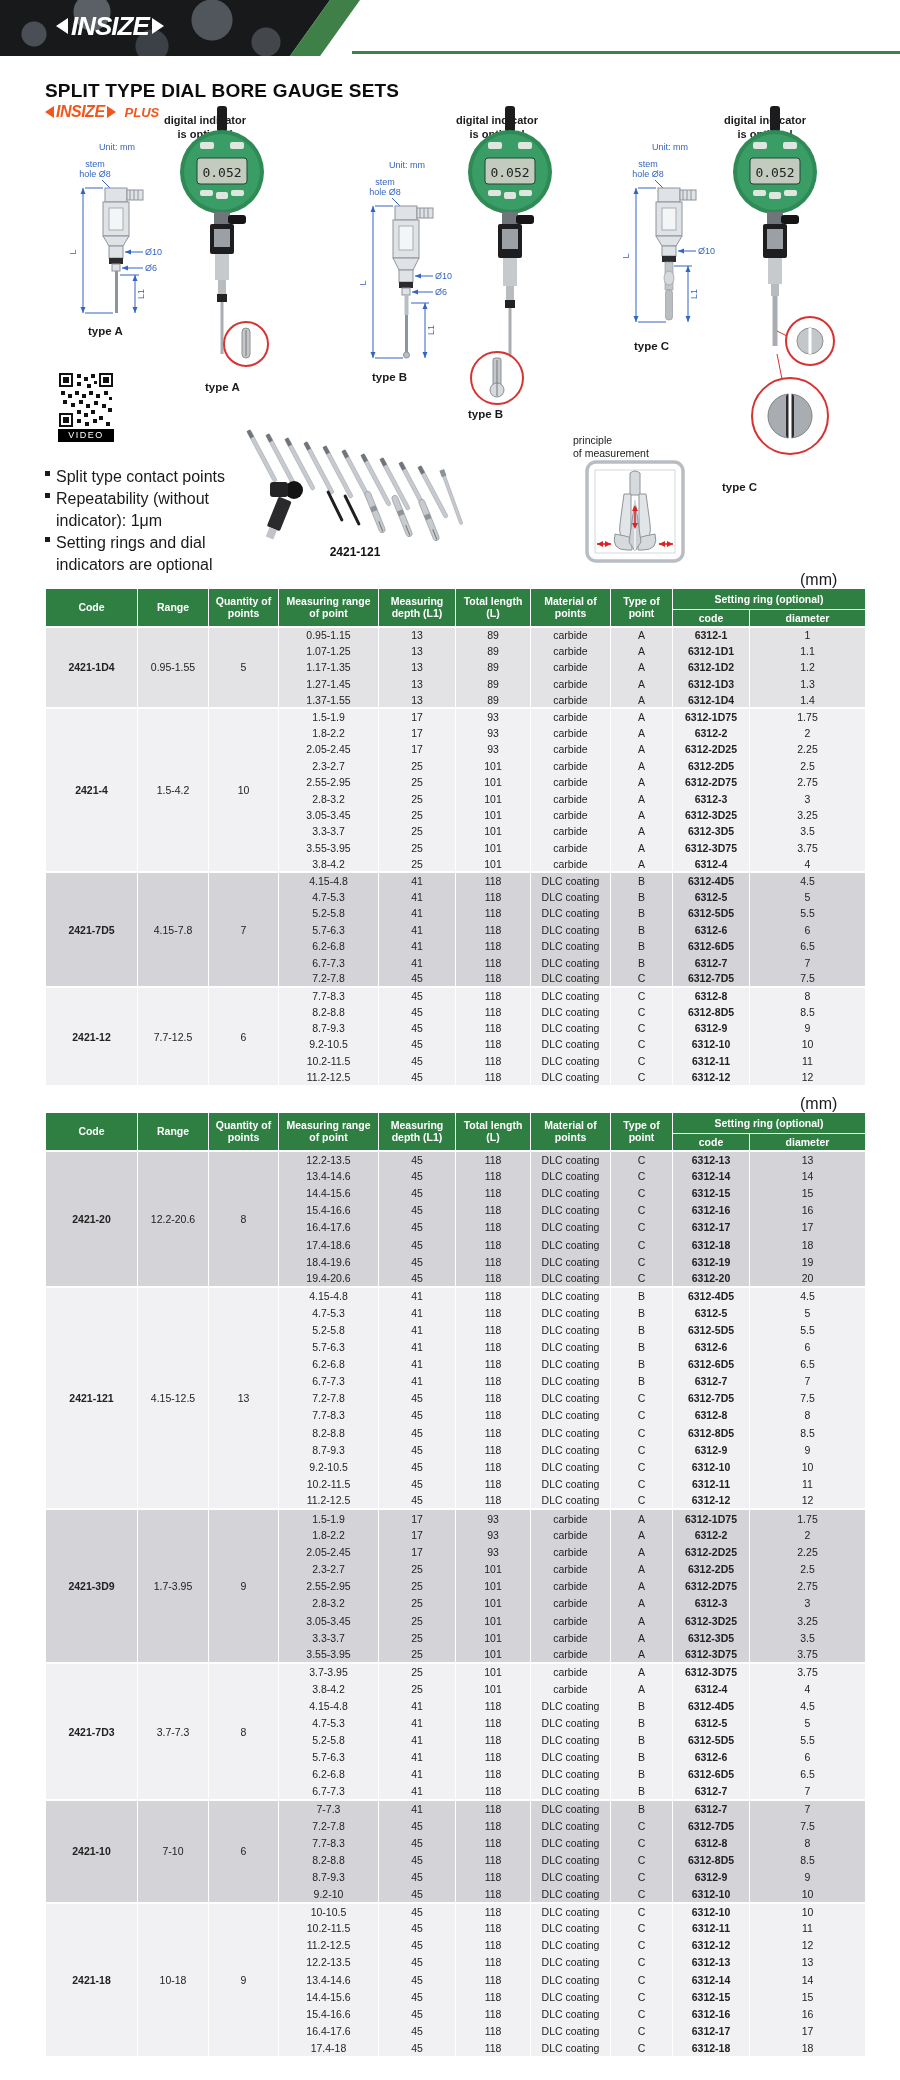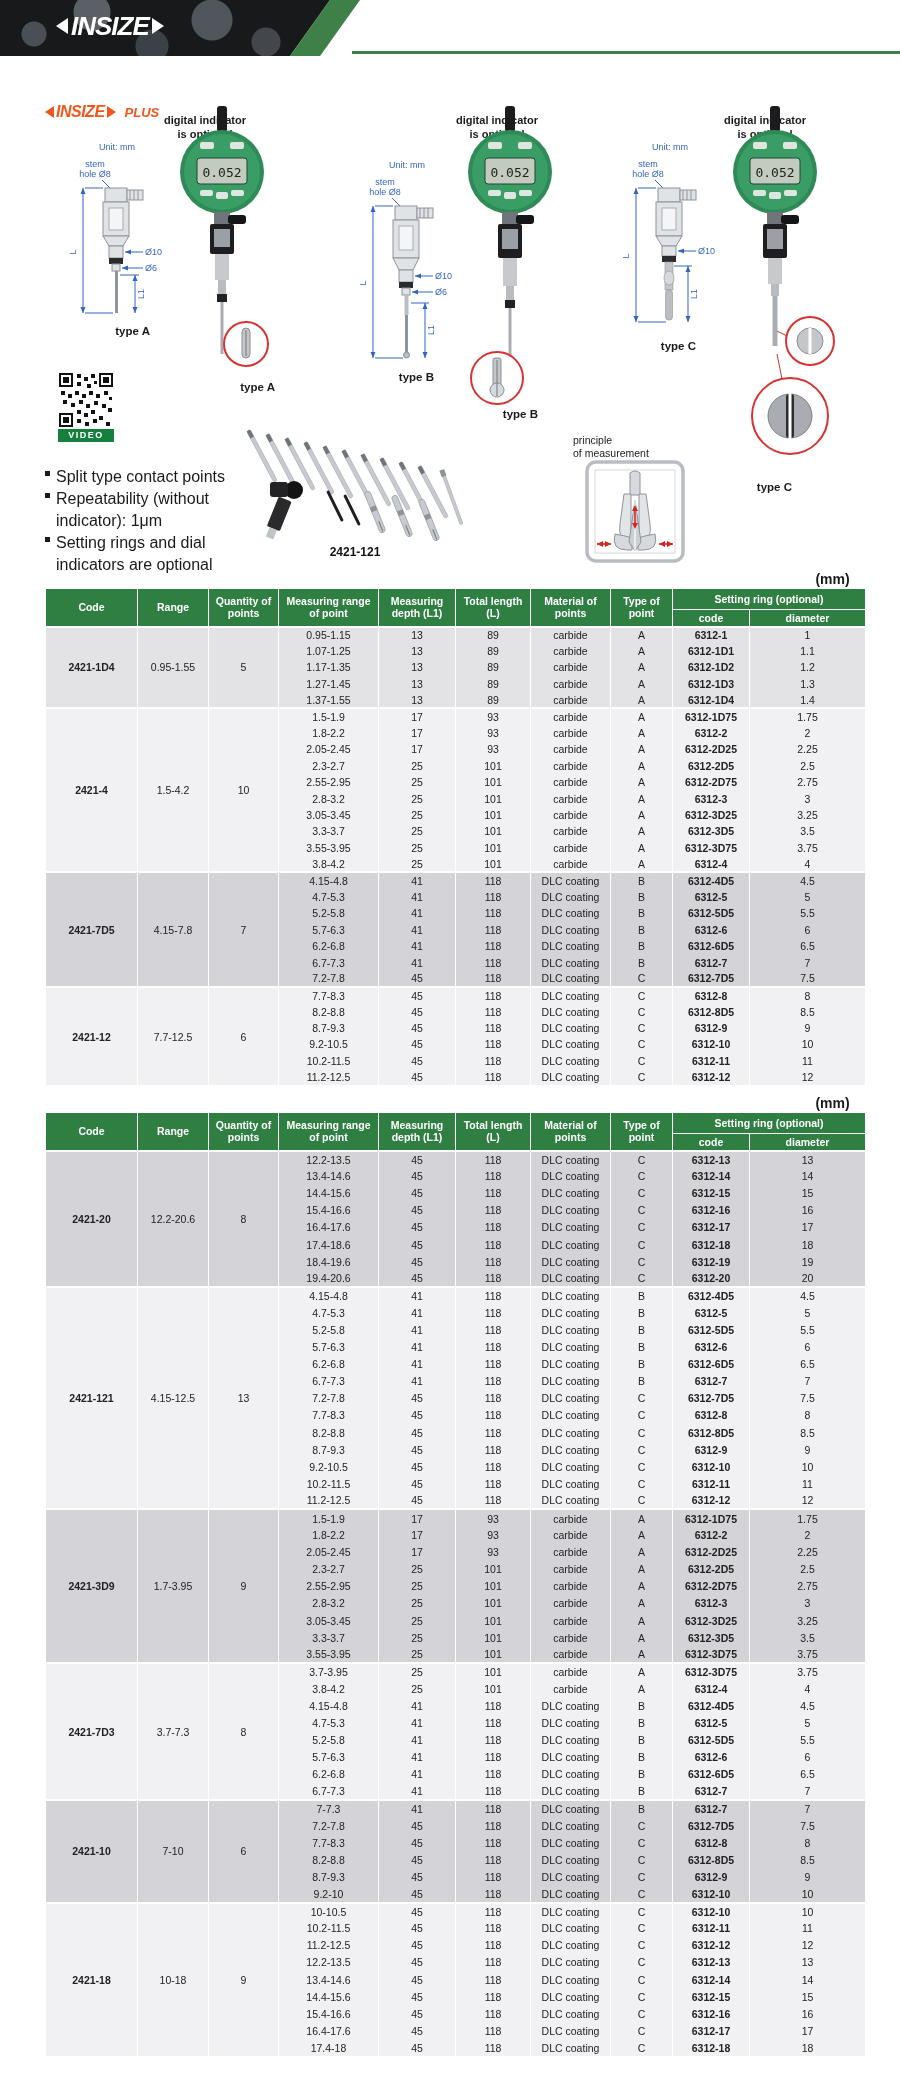--- a/index.html
+++ b/index.html
@@ -24,37 +24,37 @@
 .arr-l{border-top:8px solid transparent;border-bottom:8px solid transparent;border-right:12px solid #fff}
 .arr-r{border-top:8px solid transparent;border-bottom:8px solid transparent;border-left:12px solid #fff}
 
 .title{position:absolute;left:45px;top:80px;font-size:19px;font-weight:bold;letter-spacing:.2px;color:#0d0d0d}
 .pluslogo{position:absolute;left:45px;top:104px;display:flex;align-items:center;gap:2px}
 .pluslogo .txt{color:#f1571d;font-size:16px;font-weight:bold;font-style:italic;letter-spacing:-.5px;line-height:1}
 .pluslogo .plus{color:#f1571d;font-size:13px;font-weight:bold;font-style:italic;margin-left:7px}
 .arr-lo{border-top:6px solid transparent;border-bottom:6px solid transparent;border-right:9px solid #f1571d}
 .arr-ro{border-top:6px solid transparent;border-bottom:6px solid transparent;border-left:9px solid #f1571d}
 .note{position:absolute;width:160px;text-align:center;font-size:11px;font-weight:bold;line-height:1.25;color:#1a1a1a}
-.typecap{position:absolute;font-size:11.5px;font-weight:bold;text-align:right;color:#1a1a1a}
+.typecap{position:absolute;font-size:11.5px;font-weight:bold;text-align:left;color:#1a1a1a}
 
 .dia-text{fill:#3465c0;font-size:9px;font-family:"Liberation Sans",sans-serif}
 .dia-line{stroke:#3465c0;stroke-width:1;fill:none}
 .dia-body{fill:#e0e3e6;stroke:#8d949b;stroke-width:1}
 .dia-dark{fill:#2b2b2d}
 .redln{stroke:#d63333;fill:none}
 
 .bullets{position:absolute;left:45px;top:466px;width:225px;list-style:none;font-size:16px;line-height:1.38;color:#1a1a1a}
 .bullets li{padding-left:11px;position:relative}
 .bullets li::before{content:"";position:absolute;left:0;top:5px;width:5px;height:5px;background:#1a1a1a}
 .bullet-sub{padding-left:1px}
 
-.mm{position:absolute;width:65px;text-align:center;font-size:14px;font-weight:bold;color:#1a1a1a}
+.mm{position:absolute;width:65px;text-align:left;font-size:16px;font-weight:normal;color:#1a1a1a}
 .kitcap{position:absolute;left:300px;top:545px;width:110px;text-align:center;font-weight:bold;font-size:12px}
 .princap{position:absolute;left:573px;top:434px;width:125px;text-align:left;font-size:10.5px;line-height:1.2;color:#1a1a1a}
-.videobadge{position:absolute;left:58px;top:429px;width:56px;height:13px;background:#15803d;color:#fff;font-size:9px;font-weight:bold;letter-spacing:1.5px;text-align:center;line-height:13px}
+.videobadge{position:absolute;left:58px;top:429px;width:56px;height:13px;background:#000000;color:#fff;font-size:9px;font-weight:normal;letter-spacing:1.5px;text-align:center;line-height:13px}
 
 .tblwrap{position:absolute;left:45px}
 table.spec{border-collapse:collapse;table-layout:fixed;width:820px;font-size:10.5px}
 .spec th{background:#2f7f42;color:#fff;font-weight:bold;border:1px solid #fff;padding:1px 2px;line-height:1.15;text-align:center;vertical-align:middle}
 .spec thead tr:first-child{height:21px}
 .spec thead tr:last-child th{height:17px}
 .spec td{border-left:1px solid #fff;border-right:1px solid #fff;text-align:center;color:#222;padding:0 2px;vertical-align:middle}
 .spec tbody tr:first-child td{border-top:2px solid #fff}
 .t1 tbody tr{height:16.4px}
 .t2 tbody tr{height:17.1px}
@@ -72,20 +72,21 @@
     <div class="band-photo"></div>
     <div class="band-chevron"></div>
     <div class="band-line"></div>
     <div class="logo">
       <span class="arr arr-l"></span>
       <span class="txt">INSIZE</span>
       <span class="arr arr-r"></span>
     </div>
   </div>
 
+  <div class="title">SPLIT TYPE DIAL BORE GAUGE SETS</div>
   <div class="pluslogo">
     <span class="arr arr-lo"></span>
     <span class="txt">INSIZE</span>
     <span class="arr arr-ro"></span>
     <span class="plus">PLUS</span>
   </div>
 
   <div class="note" style="left:125px;top:114px">
     <div>digital indicator</div>
     <div>is optional</div>

